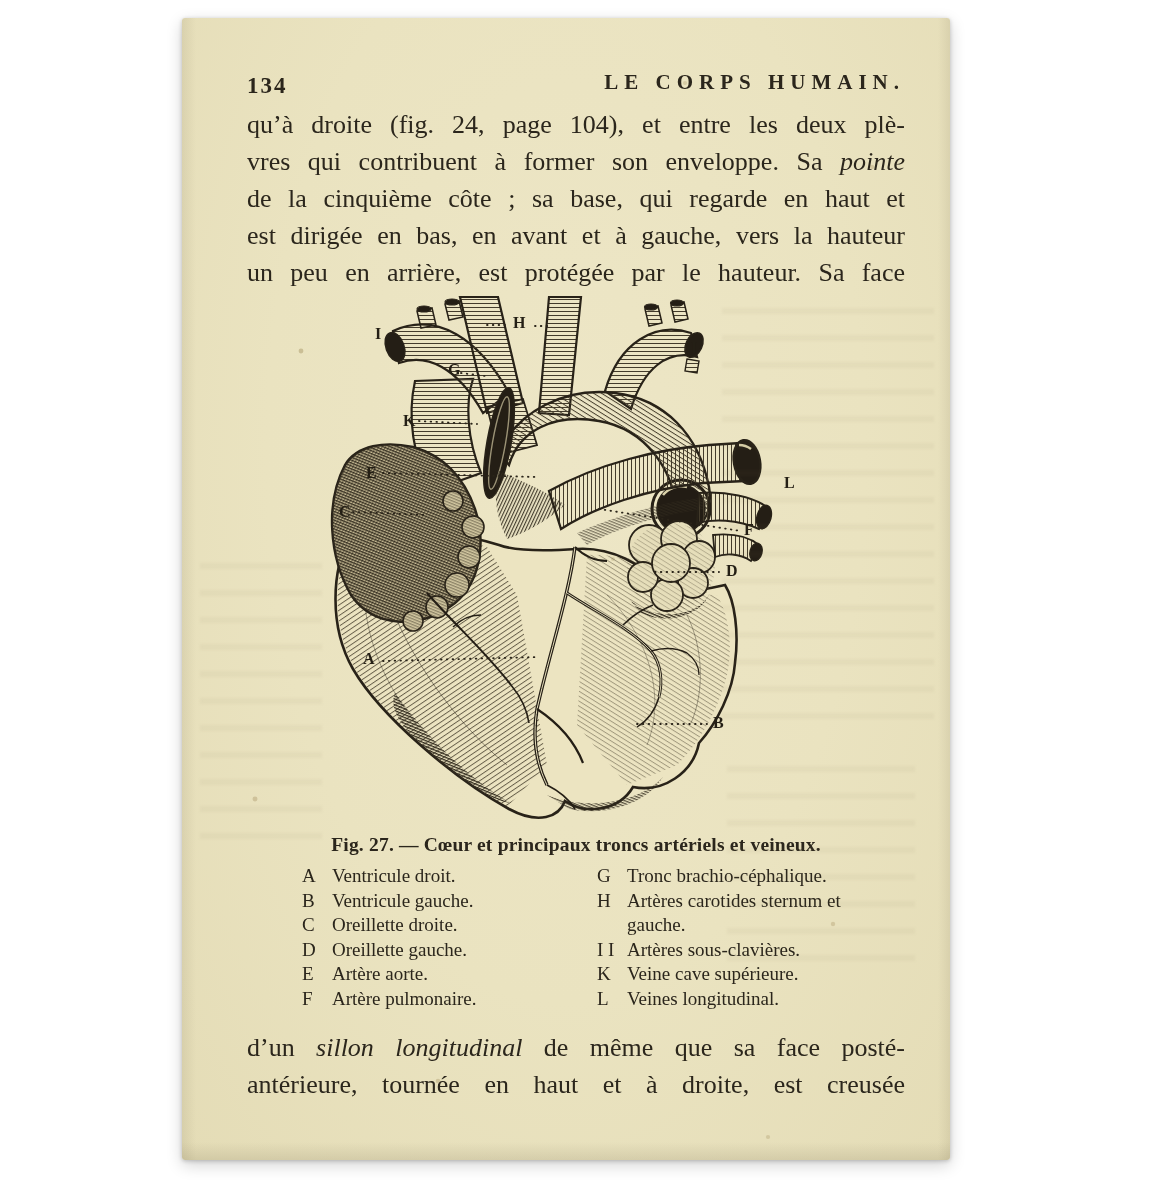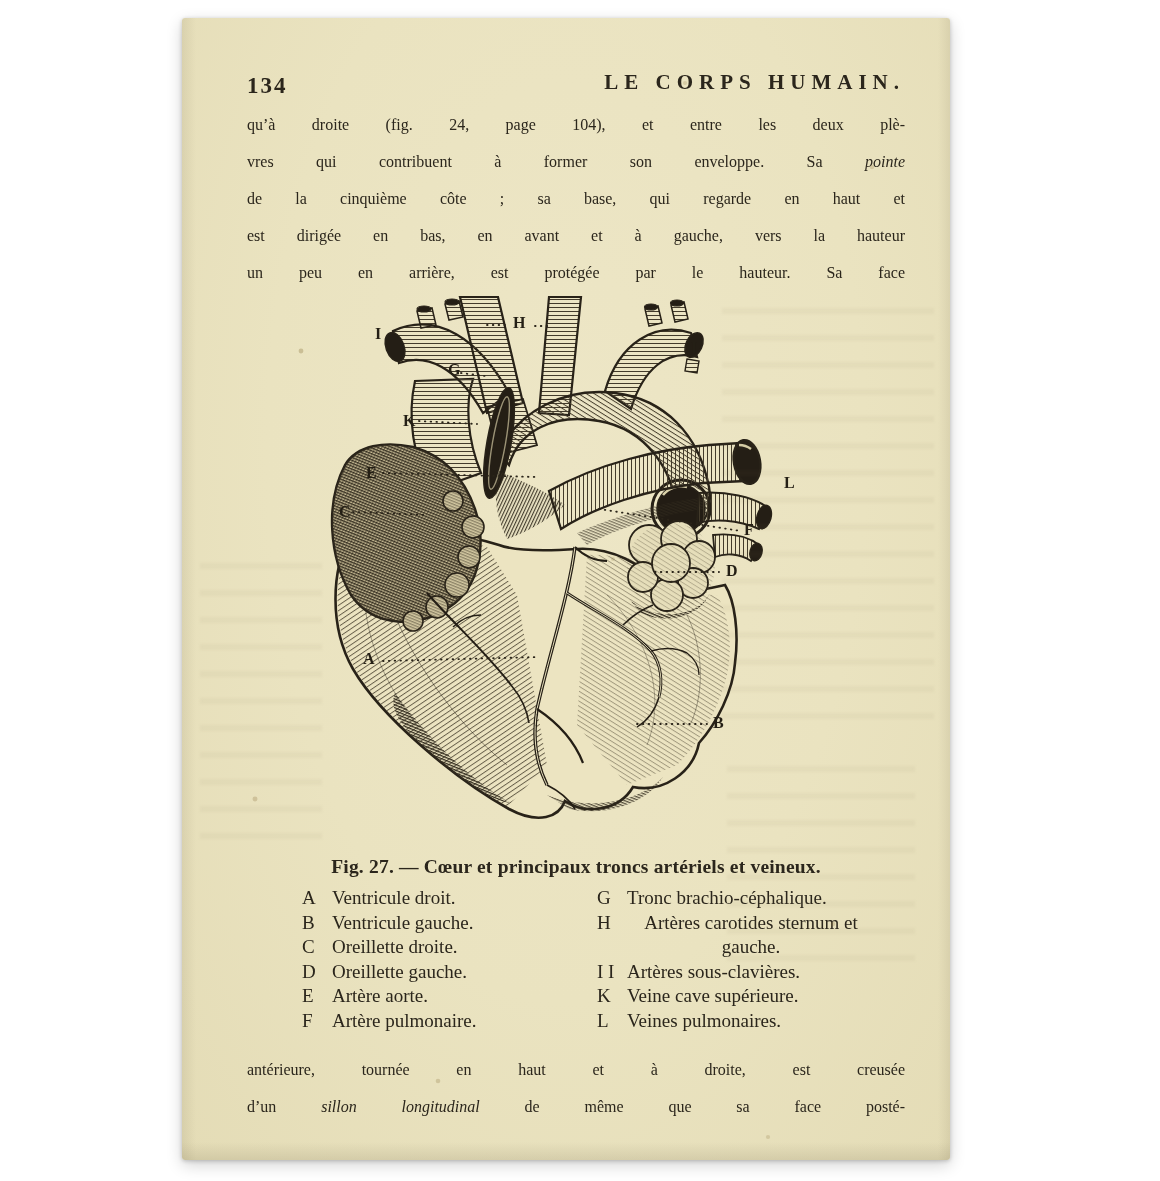--- a/index.html
+++ b/index.html
@@ -17,37 +17,37 @@
       linear-gradient(90deg, rgba(98,88,60,.10), rgba(98,88,60,0) 14px),
       linear-gradient(270deg, rgba(98,88,60,.10), rgba(98,88,60,0) 12px),
       linear-gradient(0deg, rgba(98,88,60,.14), rgba(98,88,60,0) 18px),
       radial-gradient(ellipse at 50% 38%, #ede6c6 0%, #eae3c0 55%, #e4dcb6 100%);
     box-shadow:0 5px 16px rgba(0,0,0,.18), 0 1px 4px rgba(0,0,0,.20);
     border-radius:3px;
   }
   .pg-header{position:relative;height:36px;font-family:Liberation Serif, serif;}
   .pgnum{position:absolute;left:0;top:3px;font-size:23px;font-weight:bold;letter-spacing:2px;}
   .runtitle{display:block;text-align:right;font-size:21px;font-weight:bold;letter-spacing:6px;}
-  .para{font-size:16px;line-height:37px;}
+  .para{font-size:26px;line-height:37px;}
   .jline{text-align:justify;text-align-last:justify;}
   .jline i{font-style:italic;}
   .figure{position:relative;width:660px;height:535px;margin-top:4px;}
   .figure svg{position:absolute;left:0;top:0;}
   .flabel{
     position:absolute;font-size:16px;font-weight:bold;color:#241f15;
     letter-spacing:1px;font-family:"Liberation Serif","DejaVu Serif",serif;
   }
-  .caption{text-align:center;font-size:19.5px;font-weight:bold;margin-top:26px;letter-spacing:.2px;}
+  .caption{text-align:center;font-size:19.5px;font-weight:bold;margin-top:4px;letter-spacing:.2px;}
   .legend{display:flex;padding-left:55px;margin-top:8px;font-size:19px;line-height:24.5px;}
   .lcol{width:295px;flex:none;}
   .rcol{width:300px;flex:none;}
   .litem{display:flex;}
   .lkey{flex:none;width:30px;}
   .ltext{display:block;}
-  .rcol .ltext{max-width:248px;text-align:center;}
+  .rcol .ltext{max-width:248px;}
   .para.bottom{margin-top:18px;}
   .bleed{
     position:absolute;pointer-events:none;opacity:.55;filter:blur(1.6px);
     background:repeating-linear-gradient(180deg, rgba(118,106,72,.11) 0 6px, rgba(0,0,0,0) 6px 27px);
   }
   .bleed1{left:540px;top:290px;width:212px;height:430px;}
   .bleed2{left:18px;top:545px;width:122px;height:280px;}
   .bleed3{left:545px;top:748px;width:188px;height:200px;}
   .specks{position:absolute;left:0;top:0;width:2px;height:2px;border-radius:50%;pointer-events:none;
     box-shadow:
@@ -272,27 +272,27 @@
       <div class="litem">
           <span class="lkey">I I</span>
           <span class="ltext">Artères sous-clavières.</span>
         </div>
       <div class="litem">
           <span class="lkey">K</span>
           <span class="ltext">Veine cave supérieure.</span>
         </div>
       <div class="litem">
           <span class="lkey">L</span>
-          <span class="ltext">Veines pulmonaires.</span>
+          <span class="ltext">Veines longitudinal.</span>
         </div>
     </div>
   </div>
 
   <div class="para bottom">
+    <div class="jline"><span>d’un </span><i>sillon longitudinal</i><span> de même que sa face posté-</span></div>
     <div class="jline">antérieure, tournée en haut et à droite, est creusée</div>
-    <div class="jline"><span>d’un </span><i>sillon longitudinal</i><span> de même que sa face posté-</span></div>
   </div>
 
   <div class="bleed bleed1"></div>
   <div class="bleed bleed2"></div>
   <div class="bleed bleed3"></div>
   <div class="specks"></div>
 </div>
 
 </body></html>

